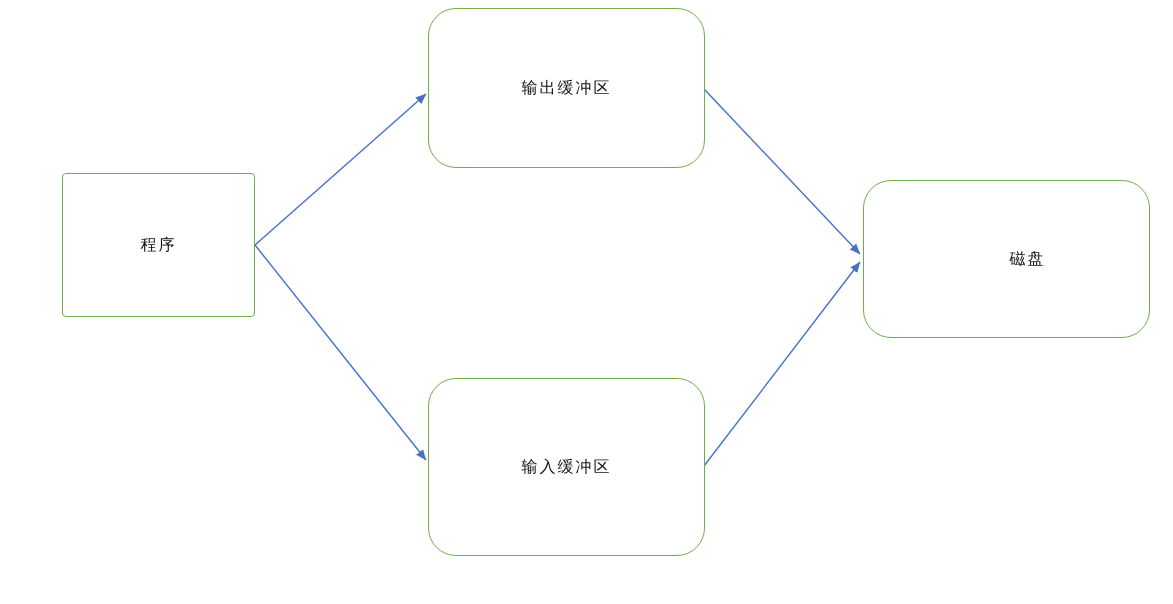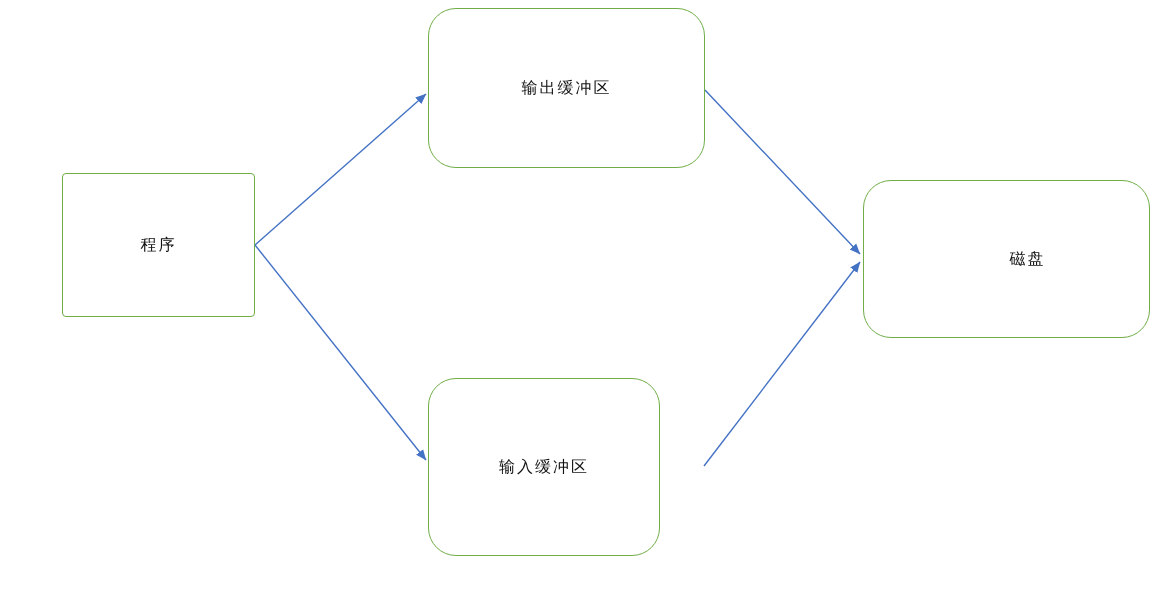--- a/index.html
+++ b/index.html
@@ -40,21 +40,21 @@
     border: 1.5px solid var(--node-border);
     display: flex;
     align-items: center;
     justify-content: center;
     color: var(--text);
     font-size: 16px;
     letter-spacing: 2px;
   }
   .node-program       { left: 62px;  top: 173px; width: 193px; height: 144px; border-radius: 4px; }
   .node-output-buffer { left: 428px; top: 8px;   width: 277px; height: 160px; border-radius: 28px; }
-  .node-input-buffer  { left: 428px; top: 378px; width: 232px; height: 178px; border-radius: 28px; }
+  .node-input-buffer  { left: 428px; top: 378px; width: 277px; height: 178px; border-radius: 28px; }
   .node-disk          { left: 863px; top: 180px; width: 287px; height: 158px; border-radius: 28px; padding-left: 42px; }
 
   .node-label { white-space: nowrap; }
 </style>
 </head>
 <body>
 
 <div class="canvas">
 
   <svg class="edges" viewBox="0 0 1173 604" xmlns="http://www.w3.org/2000/svg" aria-hidden="true">

